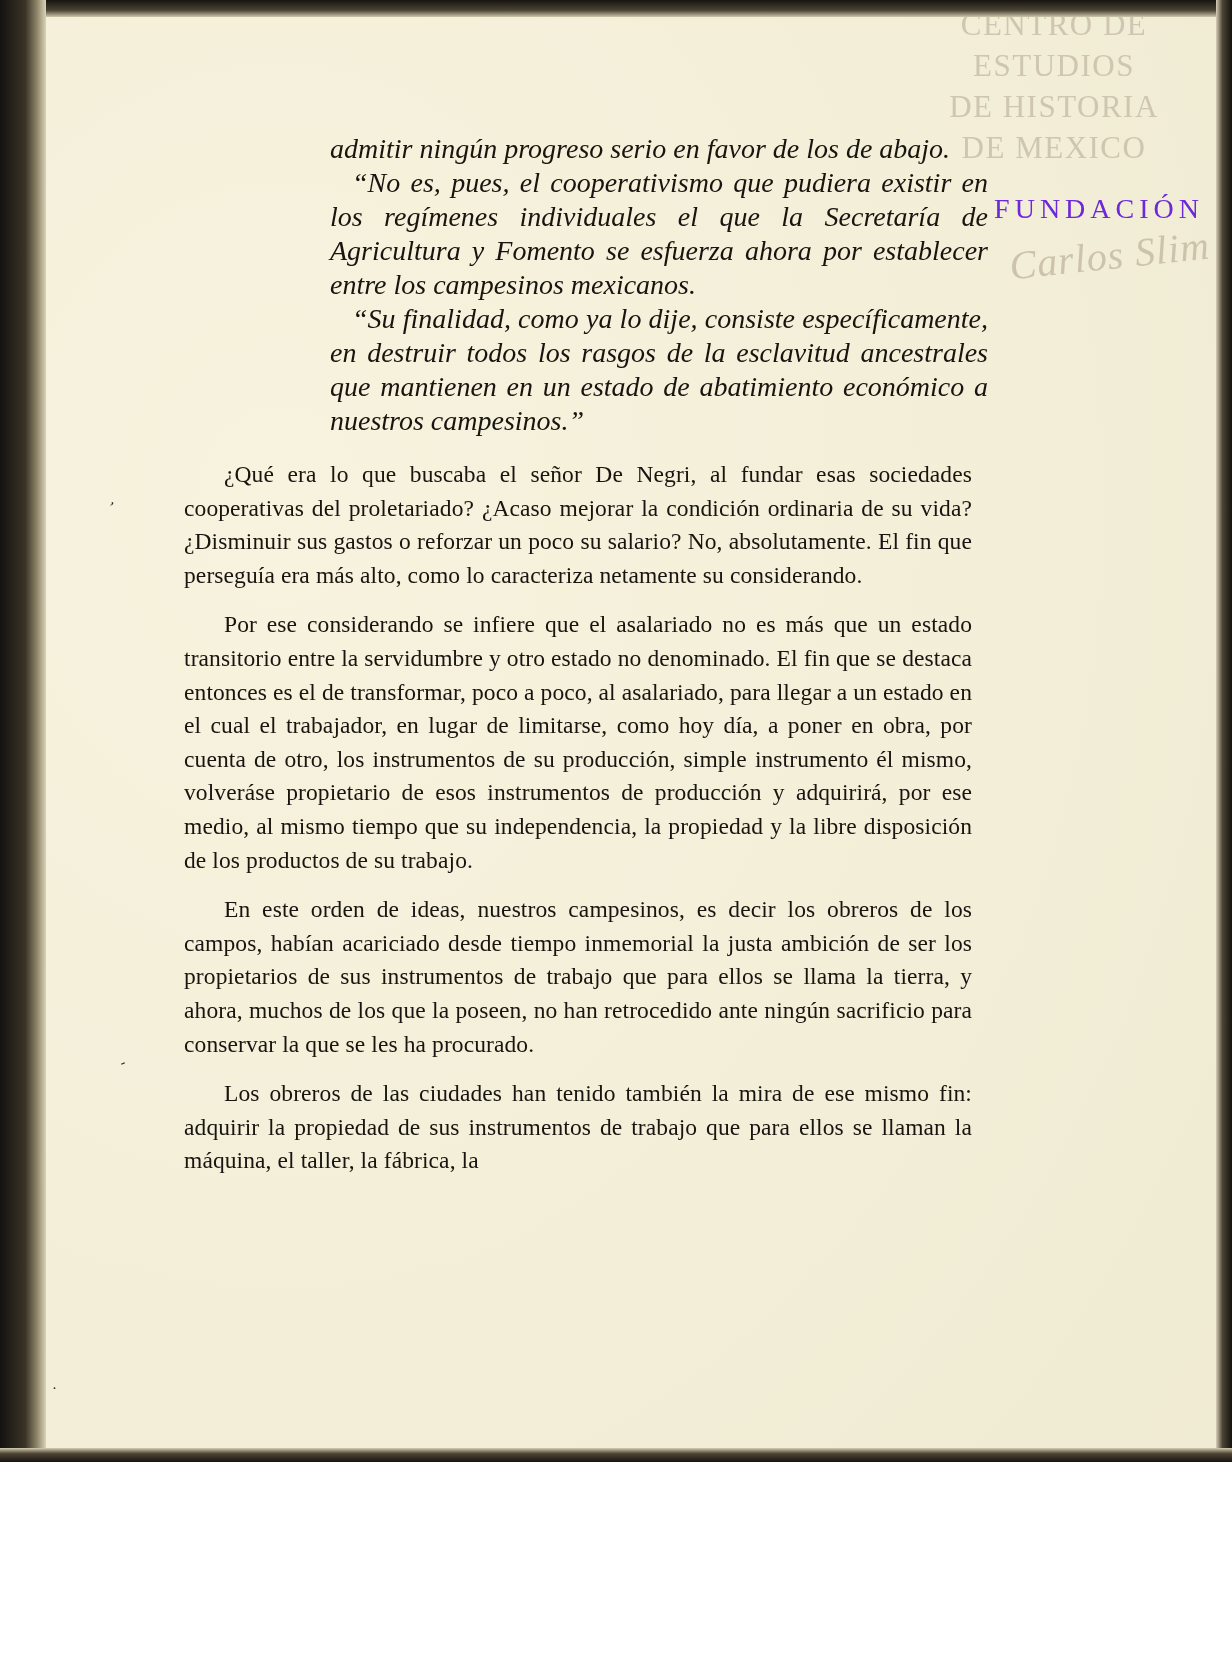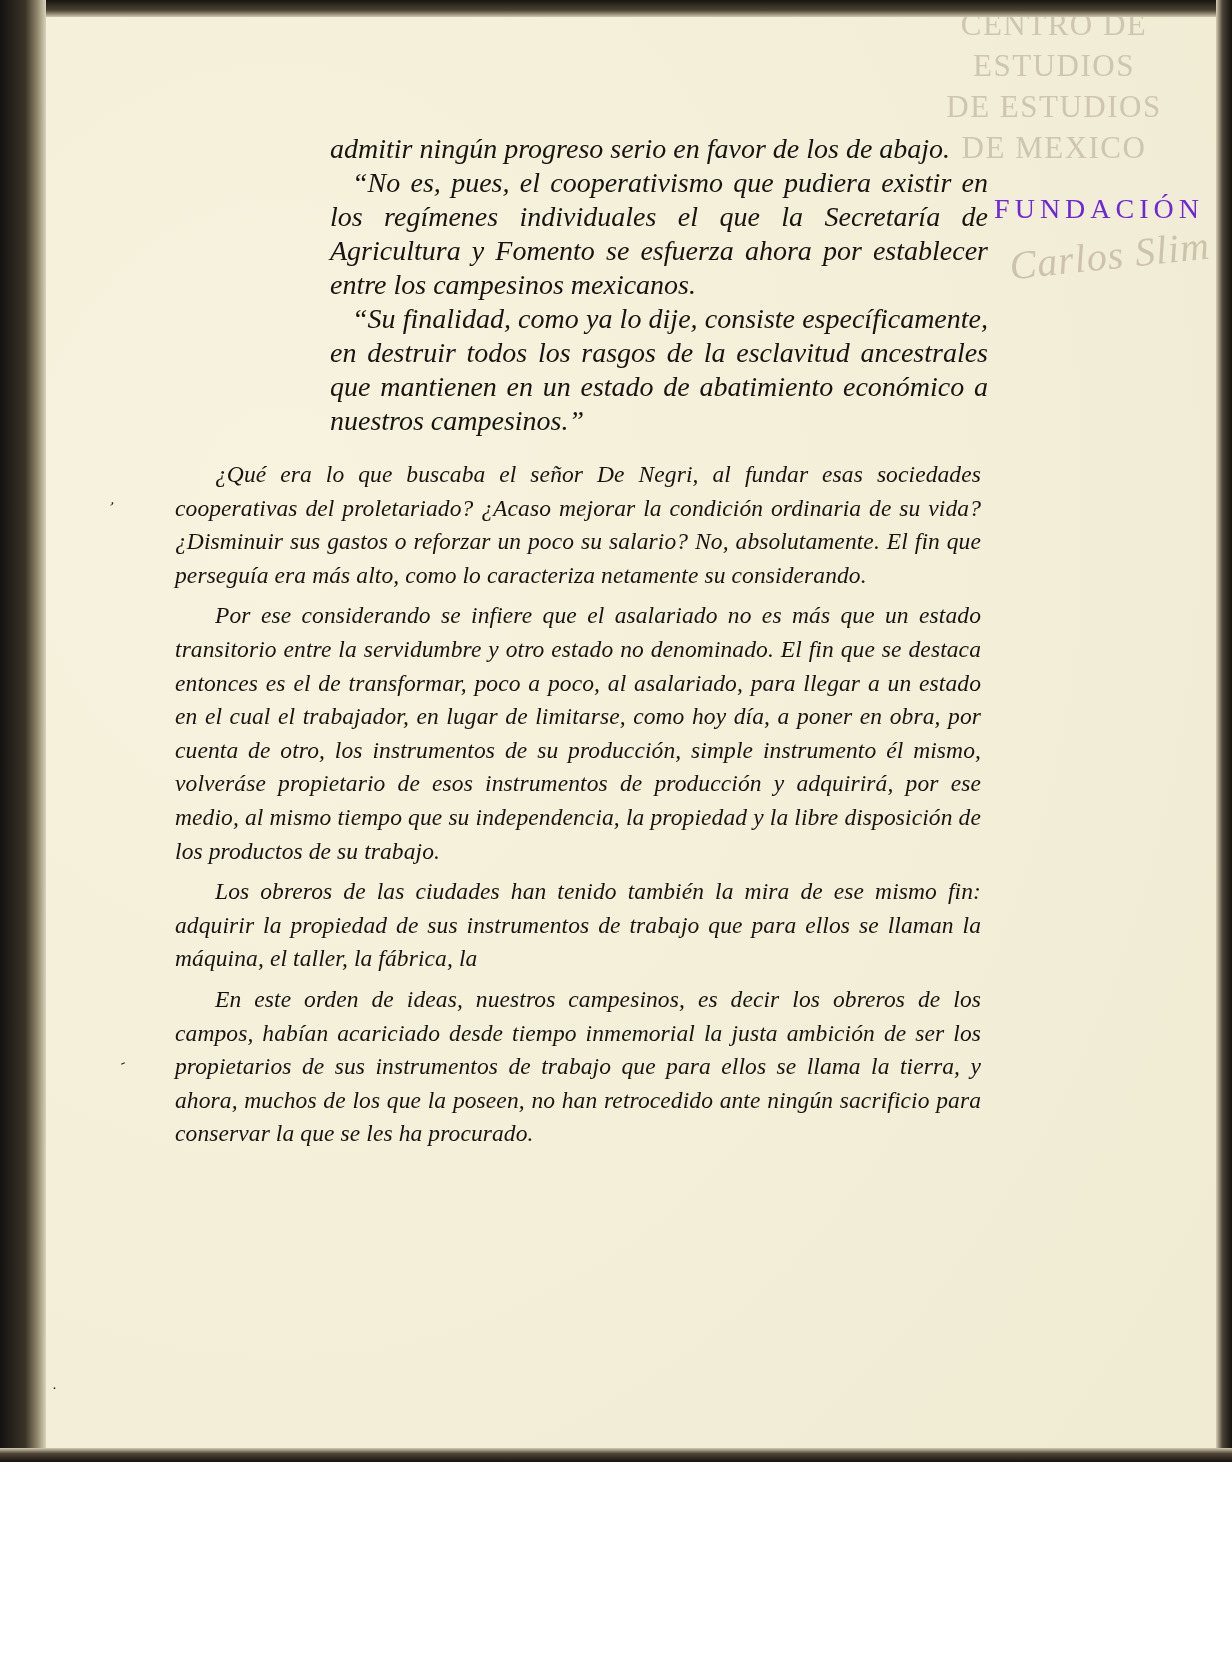--- a/index.html
+++ b/index.html
@@ -125,24 +125,23 @@
   .quote-block p.indent { text-indent: 22px; }
 
   .body-text {
     margin-top: 20px;
     font-size: 23.5px;
     line-height: 33.6px;
     text-align: justify;
     letter-spacing: 0.1px;
   }
   .body-text p {
-    margin: 7px;
+    margin: 16px;
     text-indent: 40px;
     text-align: justify;
-    font-style: italic;
   }
 
   .folio {
     position: absolute;
     left: 0;
     top: 1325px;
     width: 1040px;
     text-align: center;
     font-size: 28px;
     color: #181410;
@@ -166,21 +165,21 @@
   <div class="paper"></div>
 
   <div class="edge-top"></div>
   <div class="edge-left"></div>
   <div class="edge-right"></div>
   <div class="edge-bottom"></div>
 
   <div class="watermark">
     <span class="w-line">CENTRO DE</span>
     <span class="w-line">ESTUDIOS</span>
-    <span class="w-line">DE ESTUDIOS</span>
+    <span class="w-line">DE HISTORIA</span>
     <span class="w-line">DE MEXICO</span>
     <span class="w-fund">FUNDACIÓN</span>
   </div>
   <div class="watermark-sig">Carlos Slim</div>
 
   <div class="mark" style="left:40px; top:343px;">·</div>
   <div class="mark" style="left:38px; top:430px;">·</div>
   <div class="mark" style="left:112px; top:492px; transform:rotate(20deg);">,</div>
   <div class="mark" style="left:120px; top:1055px; transform:rotate(-25deg);">-</div>
   <div class="mark" style="left:52px; top:1381px;">·</div>
@@ -190,20 +189,20 @@
 
     <div class="quote-block">
       <p>admitir ningún progreso serio en favor de los de abajo.</p>
       <p class="indent">“No es, pues, el cooperativismo que pudiera existir en los regímenes individuales el que la Secretaría de Agricultura y Fomento se esfuerza ahora por establecer entre los campesinos mexicanos.</p>
       <p class="indent">“Su finalidad, como ya lo dije, consiste específicamente, en destruir todos los rasgos de la esclavitud ancestrales que mantienen en un estado de abatimiento económico a nuestros campesinos.”</p>
     </div>
 
     <div class="body-text">
       <p>¿Qué era lo que buscaba el señor De Negri, al fundar esas sociedades cooperativas del proletariado? ¿Acaso mejorar la condición ordinaria de su vida? ¿Disminuir sus gastos o reforzar un poco su salario? No, absolutamente. El fin que perseguía era más alto, como lo caracteriza netamente su considerando.</p>
       <p>Por ese considerando se infiere que el asalariado no es más que un estado transitorio entre la servidumbre y otro estado no denominado. El fin que se destaca entonces es el de transformar, poco a poco, al asalariado, para llegar a un estado en el cual el trabajador, en lugar de limitarse, como hoy día, a poner en obra, por cuenta de otro, los instrumentos de su producción, simple instrumento él mismo, volveráse propietario de esos instrumentos de producción y adquirirá, por ese medio, al mismo tiempo que su independencia, la propiedad y la libre disposición de los productos de su trabajo.</p>
+      <p>En este orden de ideas, nuestros campesinos, es decir los obreros de los campos, habían acariciado desde tiempo inmemorial la justa ambición de ser los propietarios de sus instrumentos de trabajo que para ellos se llama la tierra, y ahora, muchos de los que la poseen, no han retrocedido ante ningún sacrificio para conservar la que se les ha procurado.</p>
       <p>Los obreros de las ciudades han tenido también la mira de ese mismo fin: adquirir la propiedad de sus instrumentos de trabajo que para ellos se llaman la máquina, el taller, la fábrica, la</p>
-      <p>En este orden de ideas, nuestros campesinos, es decir los obreros de los campos, habían acariciado desde tiempo inmemorial la justa ambición de ser los propietarios de sus instrumentos de trabajo que para ellos se llama la tierra, y ahora, muchos de los que la poseen, no han retrocedido ante ningún sacrificio para conservar la que se les ha procurado.</p>
     </div>
 
     <div class="folio">15</div>
   </div>
 
 </div>
 
 </body></html>

